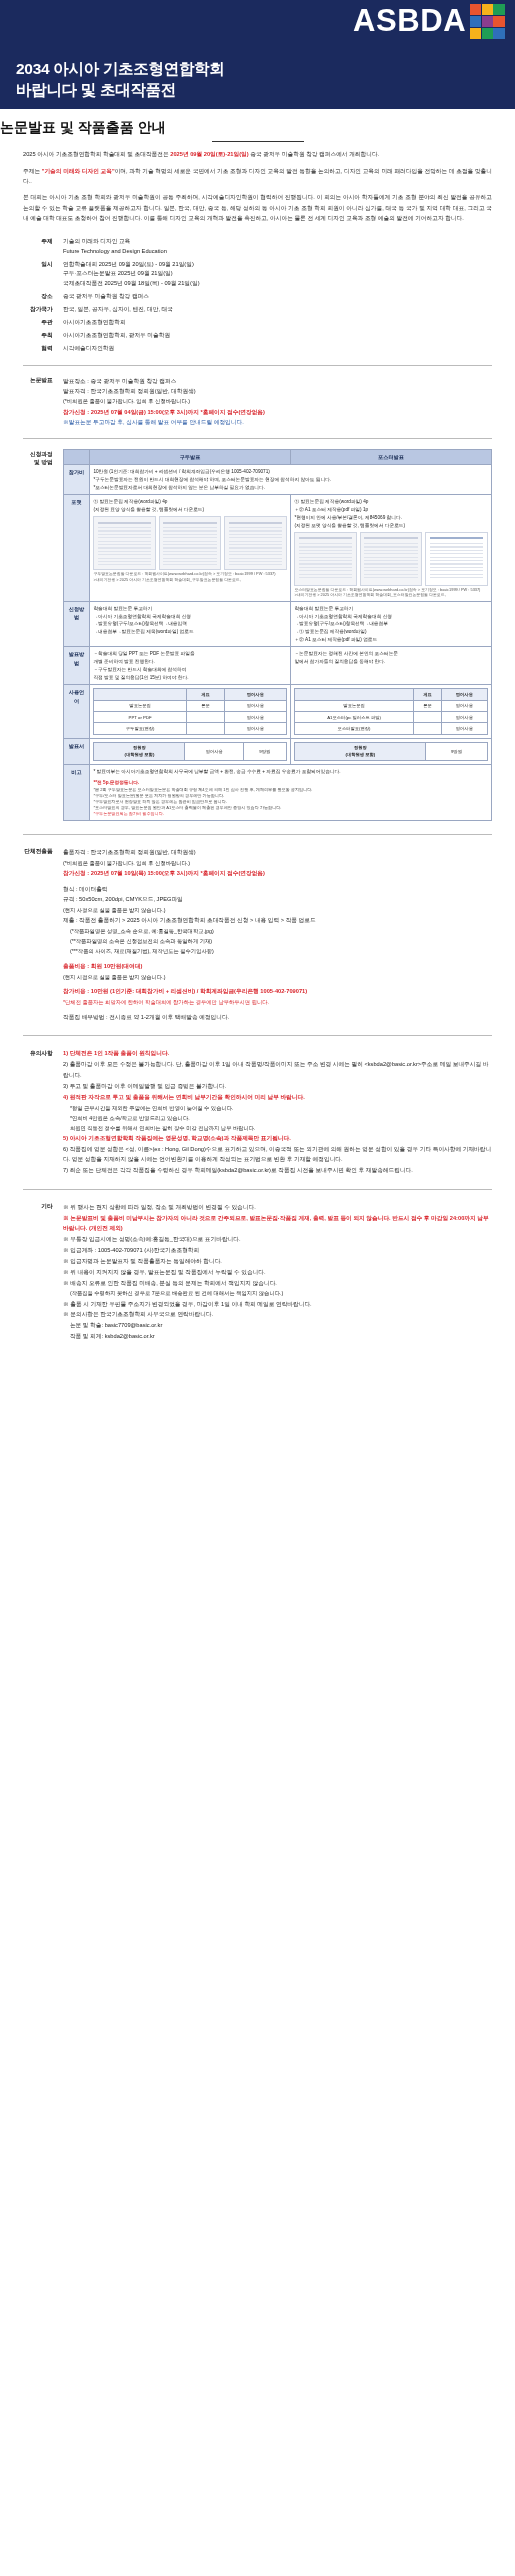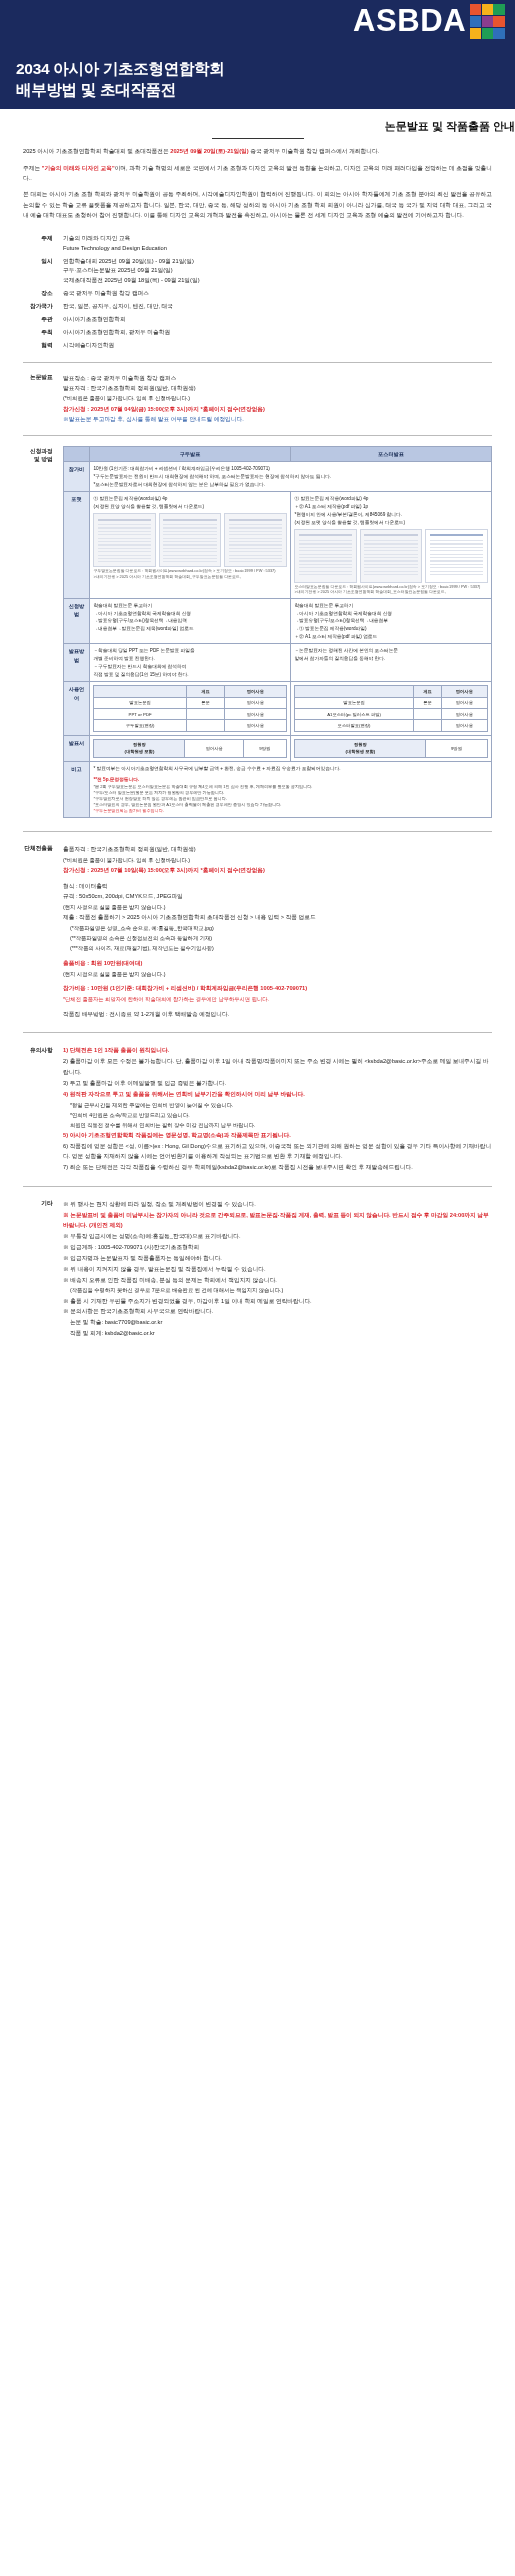--- a/index.html
+++ b/index.html
@@ -64,22 +64,22 @@
   .hero-stripe {
     position:absolute;
     left:0; right:0; bottom:0;
     height: 2.3px;
     background: linear-gradient(90deg,#e8542f 0 20%, #f6b21b 20% 40%, #1f9d55 40% 60%, #2f6fba 60% 80%, #8a3d8f 80% 100%);
     opacity:0;
   }
 
   
   .doc-title {
-    text-align: right;
-    font-size: 11px;
+    text-align: left;
+    font-size: 14px;
     font-weight: bold;
     padding: 10.3px 0 2.3px;
     color: #111;
   }
   .title-rule {
     width: 92px;
     height: 0.6px;
     background: #333;
     margin: 1.1px auto 8px;
   }
@@ -257,21 +257,21 @@
         <i style="background:#2f6fba"></i>
           <i style="background:#8a3d8f"></i>
           <i style="background:#e8542f"></i>
         <i style="background:#f6b21b"></i>
           <i style="background:#1f9d55"></i>
           <i style="background:#2f6fba"></i>
       </span>
     </div>
     <div class="hero-title">
       <div class="l1">2034 아시아 기초조형연합학회</div>
-      <div class="l2">배부방법 및 초대작품전</div>
+      <div class="l2">바랍니다 및 초대작품전</div>
     </div>
     <div class="hero-stripe"></div>
   </div>
 
   <div class="doc-title">논문발표 및 작품출품 안내</div>
   <div class="title-rule"></div>
 
   <div class="intro">
     <p>
       <span>2025 아시아 기초조형연합학회 학술대회 및 초대작품전은 </span><span class="red bold">2025년 09월 20일(토)-21일(일)</span><span> 중국 광저우 미술학원 창강 캠퍼스에서 개최합니다.</span>

